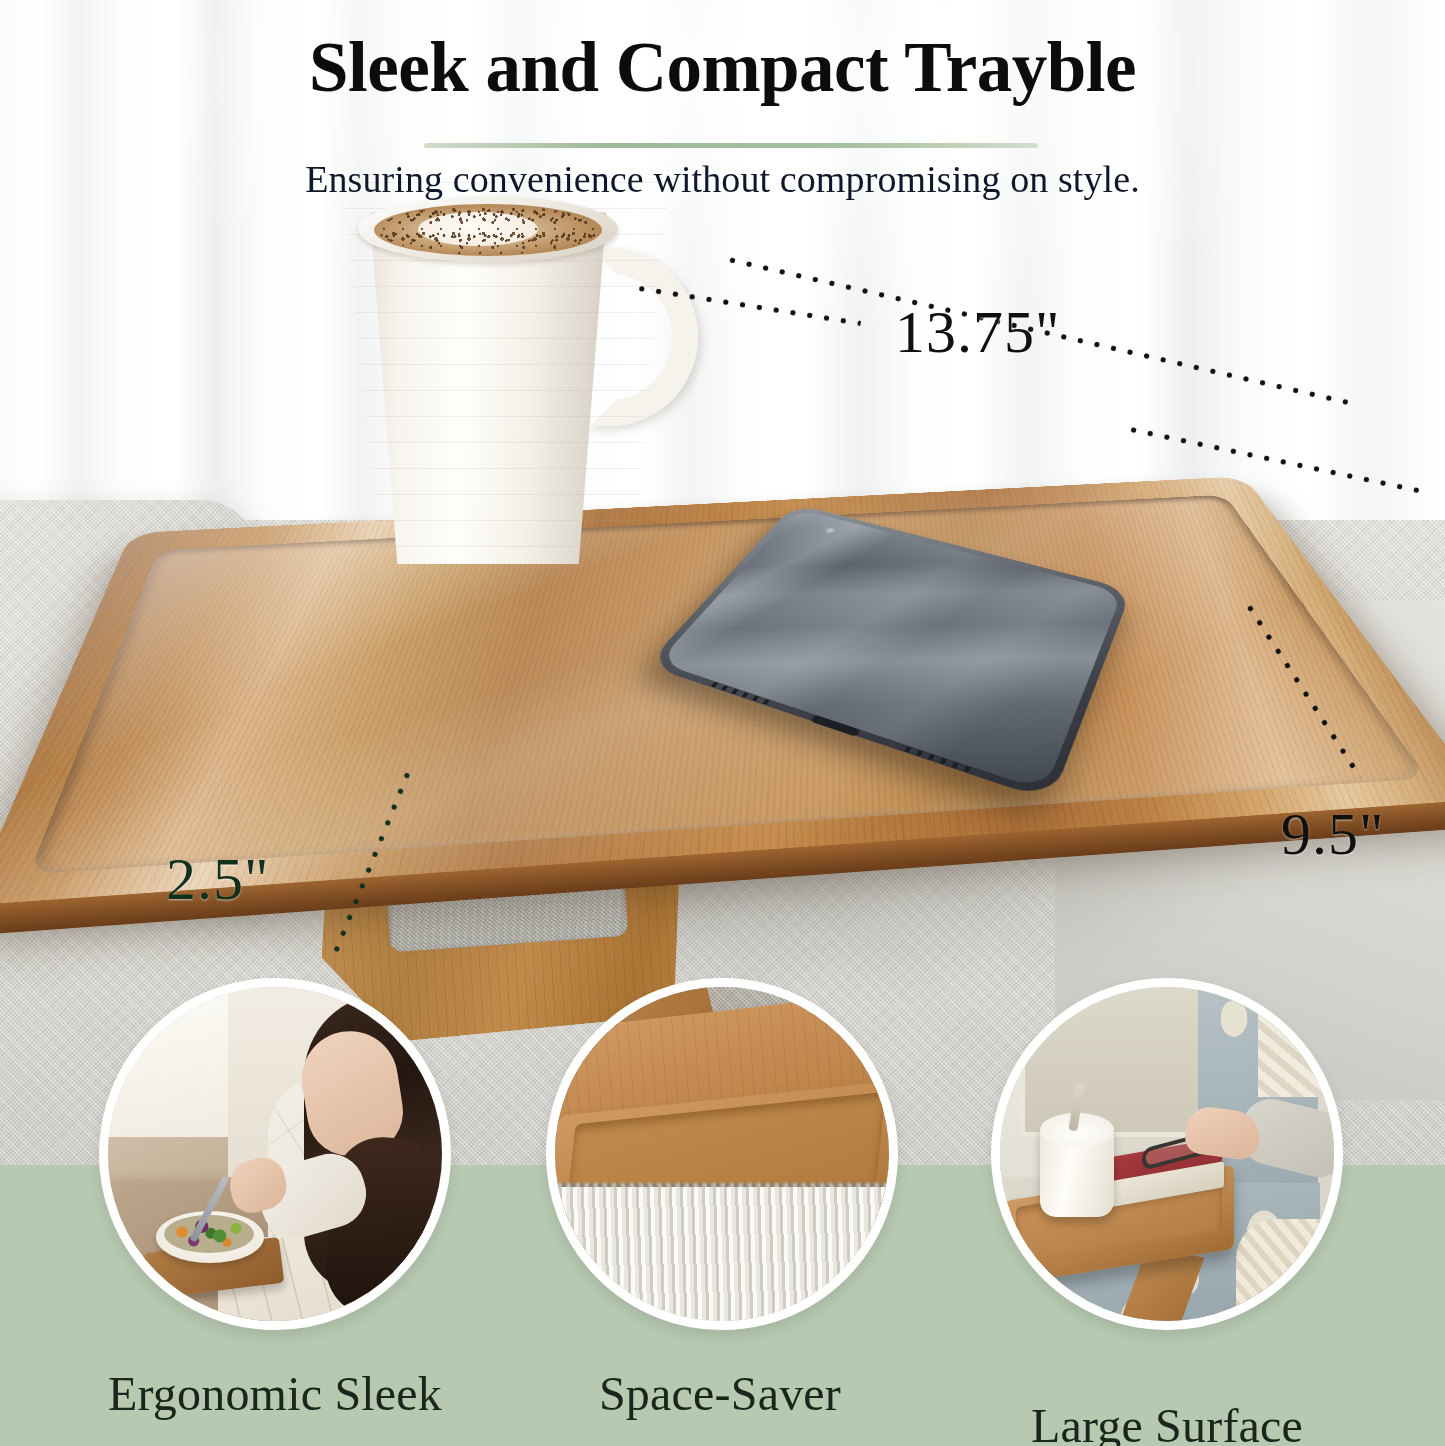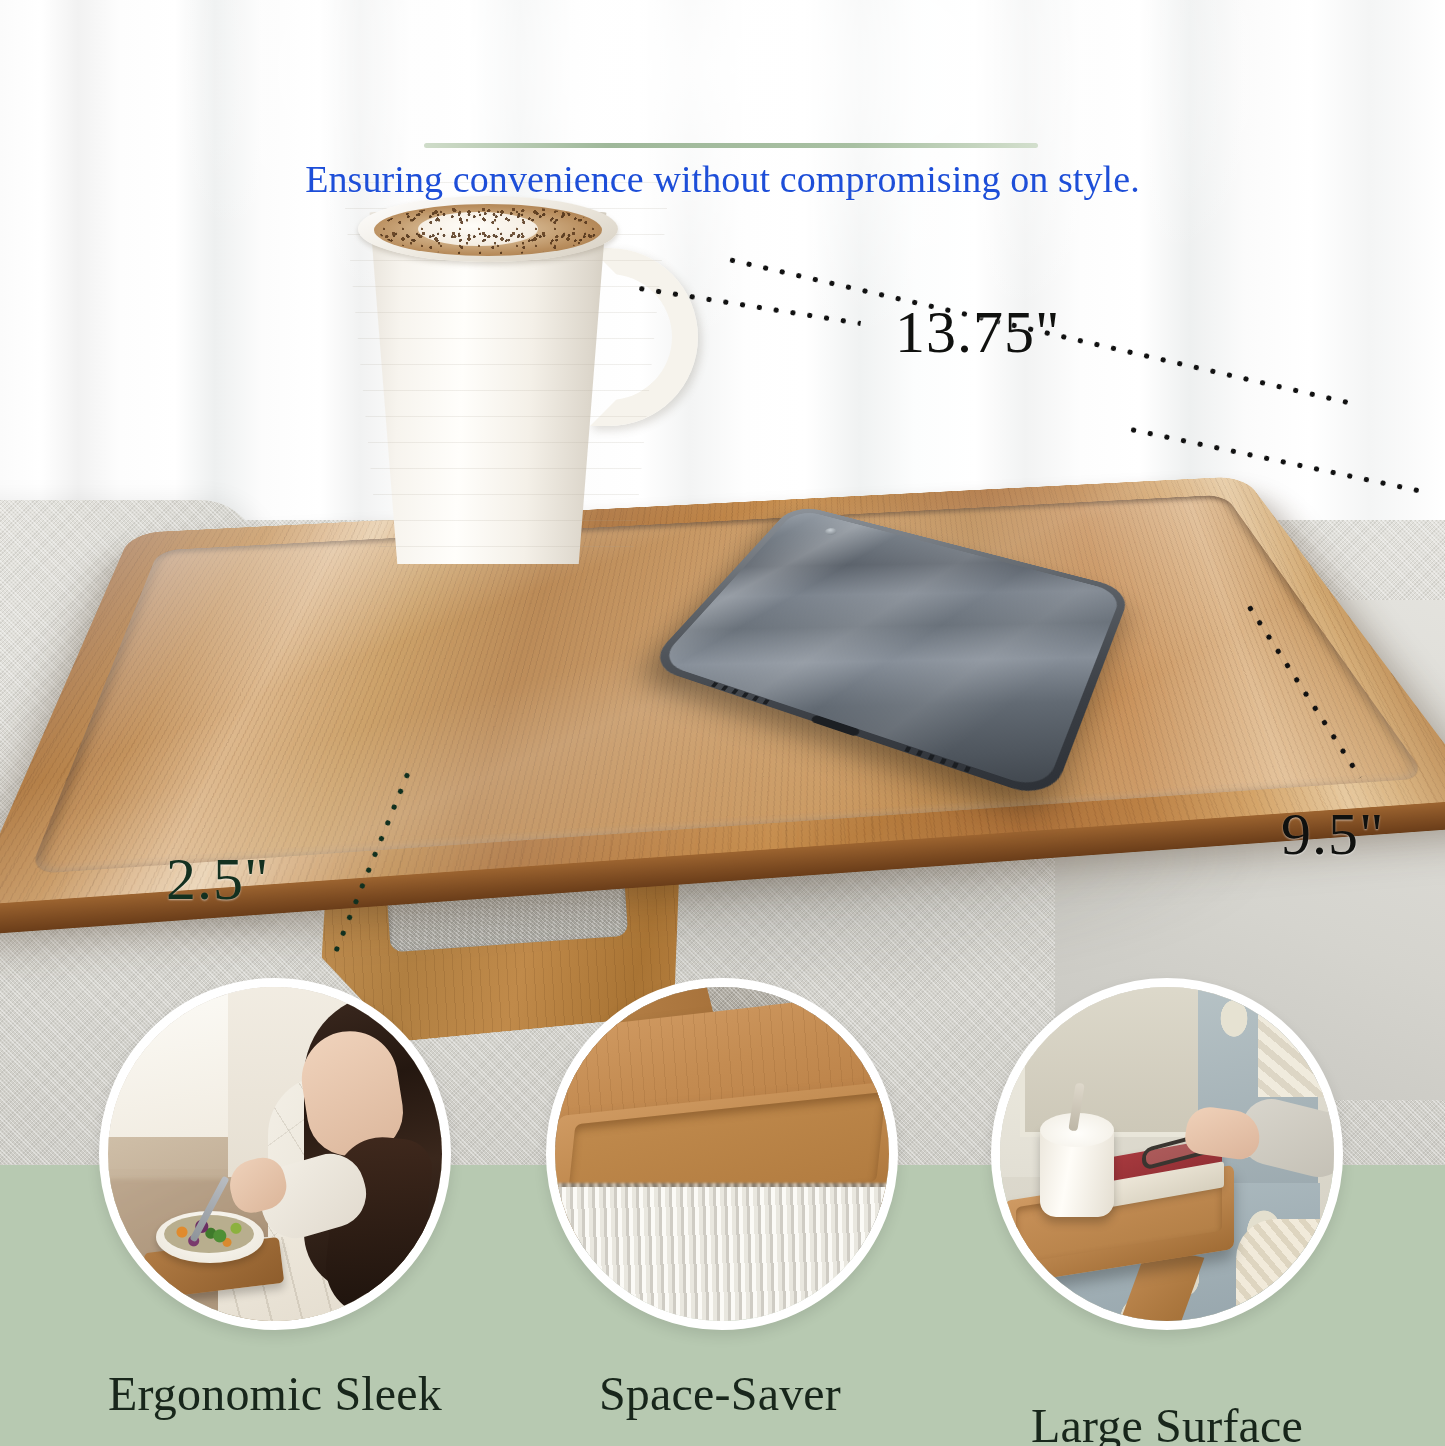--- a/index.html
+++ b/index.html
@@ -289,21 +289,21 @@
     text-shadow:0 1px 0 rgba(255,255,255,.55);
   }
   .title-rule {
     position:absolute; left:424px; top:143px; width:614px; height:5px;
     background:linear-gradient(90deg,#cfdcc9,#9fb89a 30%,#a8c0a2 70%,#d3dfcd);
     border-radius:3px;
   }
   .subtitle {
     position:absolute; left:0; top:157px; width:1445px;
     text-align:center;
-    font-size:38px; color:#1d4ed8; letter-spacing:.1px;
+    font-size:38px; color:#0f172a; letter-spacing:.1px;
     font-family:"Liberation Serif", serif;
     text-shadow:0 1px 0 rgba(255,255,255,.5);
   }
 
   .dim {
     position:absolute;
     font-family:"Liberation Serif", serif;
     font-size:60px; color:#10110f; letter-spacing:1px;
     text-shadow:0 1px 2px rgba(255,255,255,.55);
   }
@@ -532,20 +532,21 @@
       <div class="mug-handle"></div>
       <div class="mug-body"></div>
       <div class="mug-rings"></div>
       <div class="mug-rim"></div>
       <div class="mug-coffee"></div>
       <div class="mug-foam"></div>
       <div class="mug-cocoa"></div>
     </div>
   </div>
 
+  <div class="title">Sleek and Compact Trayble</div>
   <div class="title-rule"></div>
   <div class="subtitle">Ensuring convenience without compromising on style.</div>
 
   <div class="dotline" style="left:632px; top:302px; width:230px; transform:rotate(9deg);"></div>
   <div class="dotline" style="left:716px; top:327px; width:640px; transform:rotate(13deg);"></div>
   <div class="dotline" style="left:1122px; top:456px; width:300px; transform:rotate(12deg);"></div>
   <div class="dotline" style="left:1198px; top:686px; width:210px; transform:rotate(57deg);"></div>
   <div class="dotline green" style="left:268px; top:856px; width:210px; transform:rotate(-68deg);"></div>
 
   <div class="dim" style="left:895px; top:298px;">13.75"</div>

